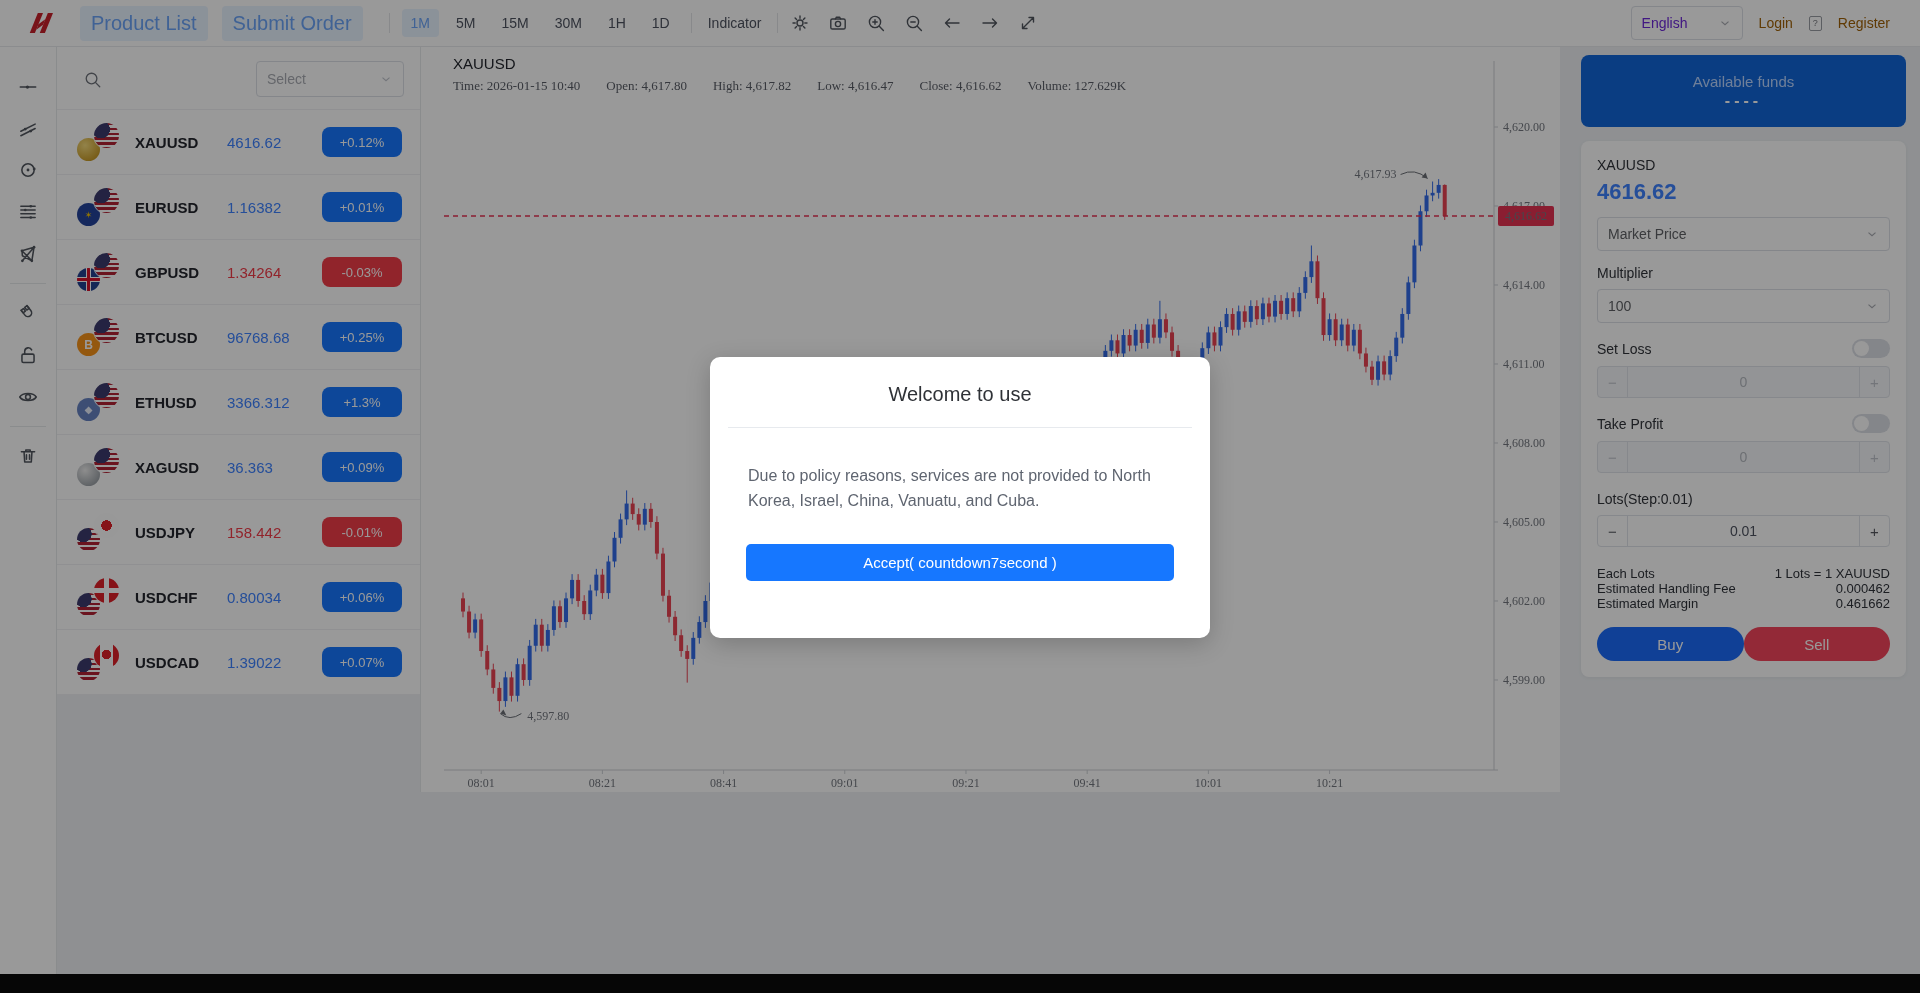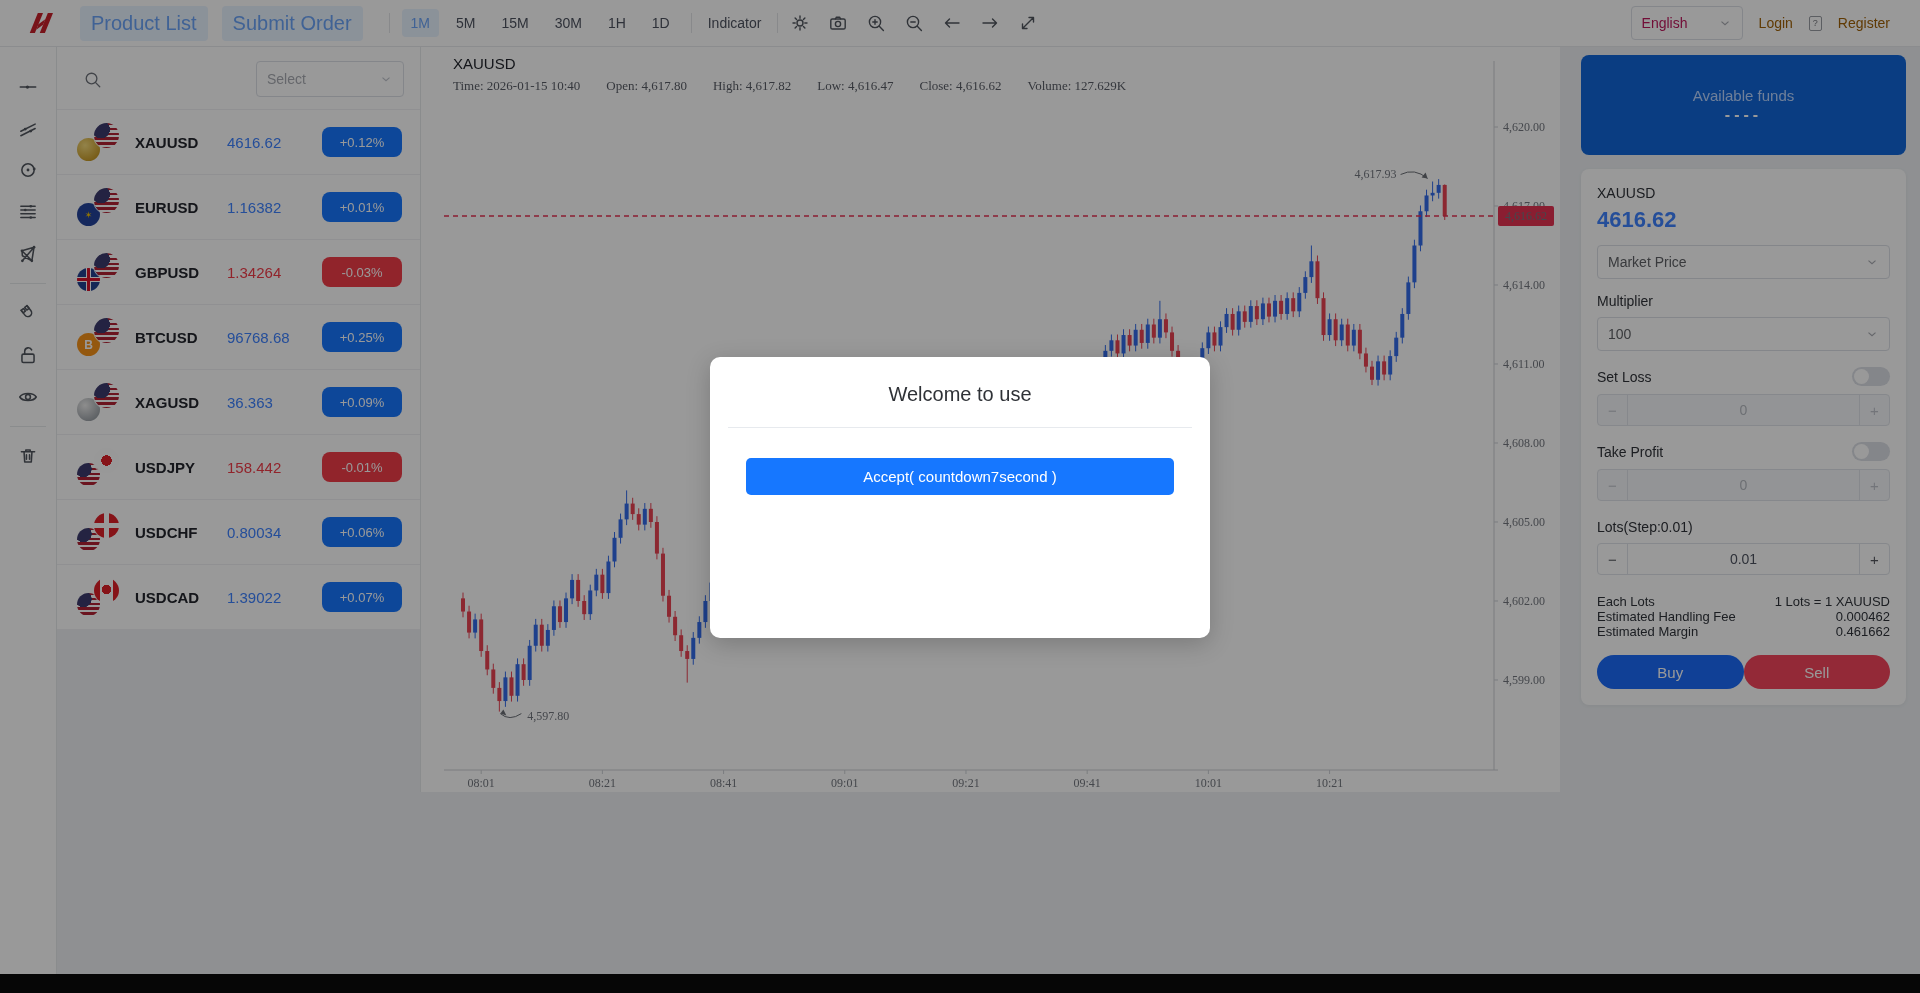--- a/index.html
+++ b/index.html
@@ -14,21 +14,21 @@
   .vsep { width:1px; height:20px; background:#e3e5e8; margin:0 12px; }
   .tfwrap { display:flex; align-items:center; gap:8px; }
   .tf { font-size:14px; color:#4e5360; padding:6px 9px; border-radius:4px; cursor:pointer; }
   .tf.active { color:#6ba4f8; background:#e8f3ff; }
   .indicator { font-size:14px; color:#4e5360; margin:0 4px; cursor:pointer; }
   .nicons { display:flex; align-items:center; gap:18px; }
   .nicon { width:20px; height:20px; cursor:pointer; }
   .nicon svg, .tool svg, .sicon svg { width:100%; height:100%; fill:none; stroke:#51565e; stroke-width:1.4; stroke-linecap:round; stroke-linejoin:round; }
   .nav-right { margin-left:auto; display:flex; align-items:center; gap:16px; }
   .lang-select { width:112px; height:34px; border:1px solid #dcdfe6; border-radius:4px; display:flex; align-items:center;
-                 justify-content:space-between; padding:0 10px; color:#be185d; font-size:14px; cursor:pointer; }
+                 justify-content:space-between; padding:0 10px; color:#6d28d9; font-size:14px; cursor:pointer; }
   .lang-select .chev { width:14px; height:14px; }
   .lang-select .chev svg { width:100%; height:100%; fill:none; stroke:#a8abb2; stroke-width:1.6; }
   .navlink { font-size:14px; color:#a16207; cursor:pointer; }
   .tofu { display:inline-flex; align-items:center; justify-content:center; width:13px; height:15px;
           border:1px solid #9a9da3; border-radius:2px; font-size:9px; color:#77797e; }
 
   
   .tools { position:absolute; left:0; top:47px; width:57px; height:927px; background:#fff; border-right:1px solid #e7e9ec;
            display:flex; flex-direction:column; align-items:center; padding-top:18px; }
   .tool { width:22px; height:22px; margin:10px 0; cursor:pointer; }
@@ -83,21 +83,21 @@
   
   .chartbox { position:absolute; left:420px; top:47px; width:1140px; height:745px; background:#fff; border-left:1px solid #e7e9ec; }
   .chead { position:absolute; left:32px; top:8px; z-index:2; }
   .ctitle { font-size:15px; color:#23262d; }
   .ohlc { display:flex; gap:26px; margin-top:6px; font-family:"Liberation Serif","DejaVu Serif",serif; font-size:13px; color:#595d66; }
   #chart-svg { position:absolute; left:0; top:0; }
   #chart-svg text { font-family:"Liberation Serif","DejaVu Serif",serif; font-size:12px; fill:#73777f; }
 
   
   .order { position:absolute; left:1567px; top:47px; width:353px; padding:8px 14px; }
-  .funds-card { height:100px; background:#1267d9; border-radius:8px; display:flex; flex-direction:column; align-items:center; justify-content:center; gap:2px; }
+  .funds-card { height:72px; background:#1267d9; border-radius:8px; display:flex; flex-direction:column; align-items:center; justify-content:center; gap:2px; }
   .funds-label { color:#b9d4ff; font-size:15px; }
   .funds-value { color:#fff; font-size:16px; font-weight:bold; letter-spacing:4px; }
   .order-card { margin-top:14px; background:#fff; border-radius:8px; padding:16px; box-shadow:0 1px 4px rgba(31,35,41,.06); }
   .osym { font-size:14px; color:#303339; }
   .oprice { font-size:22px; font-weight:600; color:#3e82ff; margin:6px 0 12px; }
   .oselect { height:34px; border:1px solid #dcdfe6; border-radius:4px; display:flex; align-items:center; justify-content:space-between;
              padding:0 10px; font-size:14px; color:#606266; cursor:pointer; }
   .oselect .chev { width:14px; height:14px; }
   .oselect .chev svg { width:100%; height:100%; fill:none; stroke:#a8abb2; stroke-width:1.6; }
   .olabel { font-size:14px; color:#303339; margin:14px 0 8px; }
@@ -302,20 +302,29 @@
   <div class="prow">
     <span class="flags">
       <span class="flag base f-btc"></span>
       <span class="flag quote f-us"></span>
     </span>
     <span class="psym">BTCUSD</span>
     <span class="pprice up-t">96768.68</span>
     <span class="pbadge up-b">+0.25%</span>
   </div>
 
+  <div class="prow">
+    <span class="flags">
+      <span class="flag base f-eth"></span>
+      <span class="flag quote f-us"></span>
+    </span>
+    <span class="psym">ETHUSD</span>
+    <span class="pprice up-t">3366.312</span>
+    <span class="pbadge up-b">+1.3%</span>
+  </div>
 
   <div class="prow">
     <span class="flags">
       <span class="flag base f-silver"></span>
       <span class="flag quote f-us"></span>
     </span>
     <span class="psym">XAGUSD</span>
     <span class="pprice up-t">36.363</span>
     <span class="pbadge up-b">+0.09%</span>
   </div>
@@ -806,14 +815,15 @@
     </div>
   </div>
 </aside>
 
 <div class="footerbar"></div>
 
 <div class="backdrop"></div>
 <div class="modal">
   <div class="mtitle">Welcome to use</div>
   <div class="mdivider"></div>
+  <div class="mbody">Due to policy reasons, services are not provided to North Korea, Israel, China, Vanuatu, and Cuba.</div>
   <button class="mbtn">Accept( countdown7second )</button>
 </div>
 
 </body></html>

